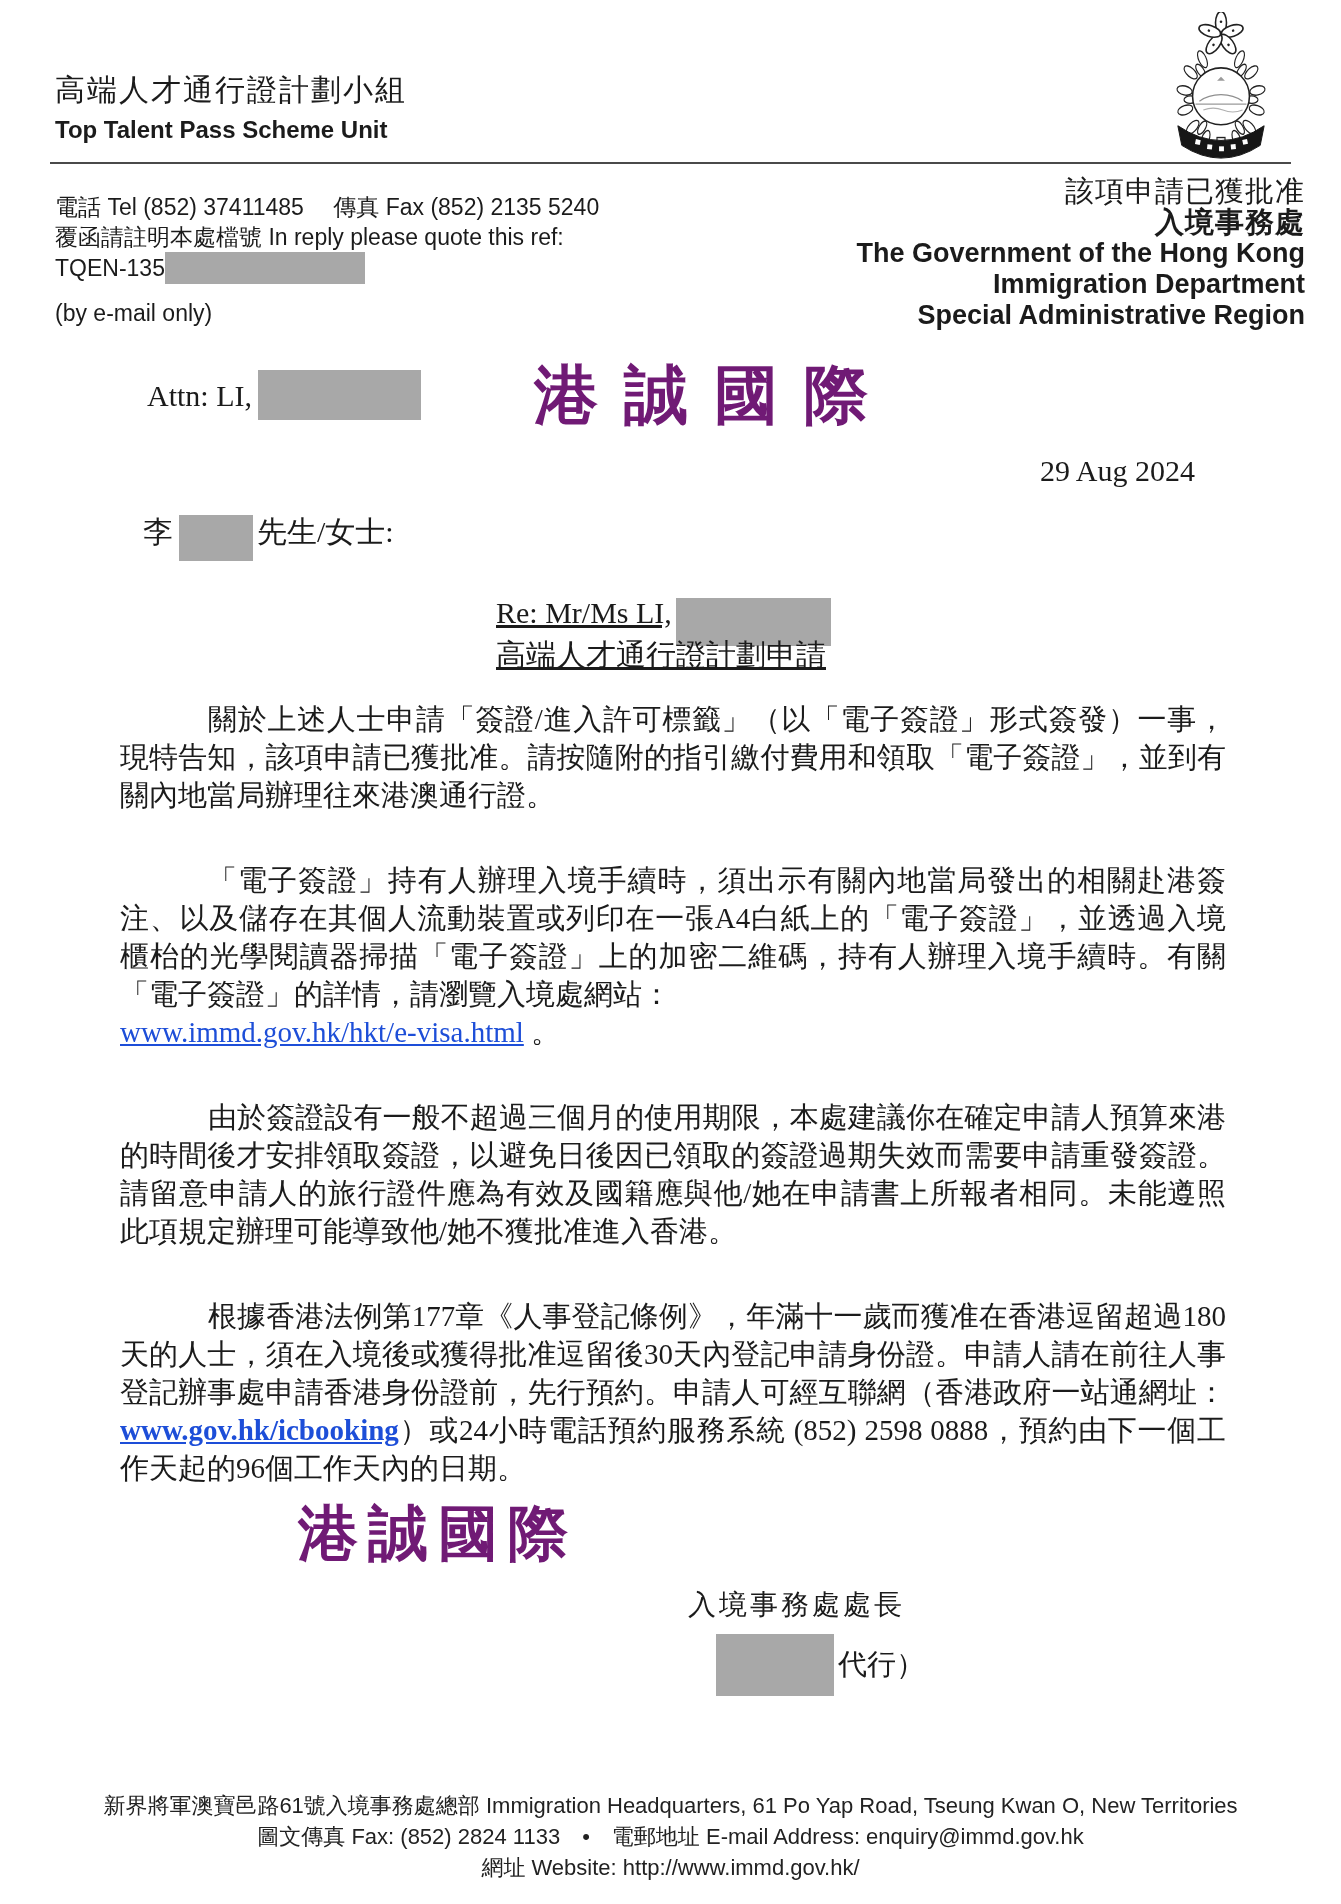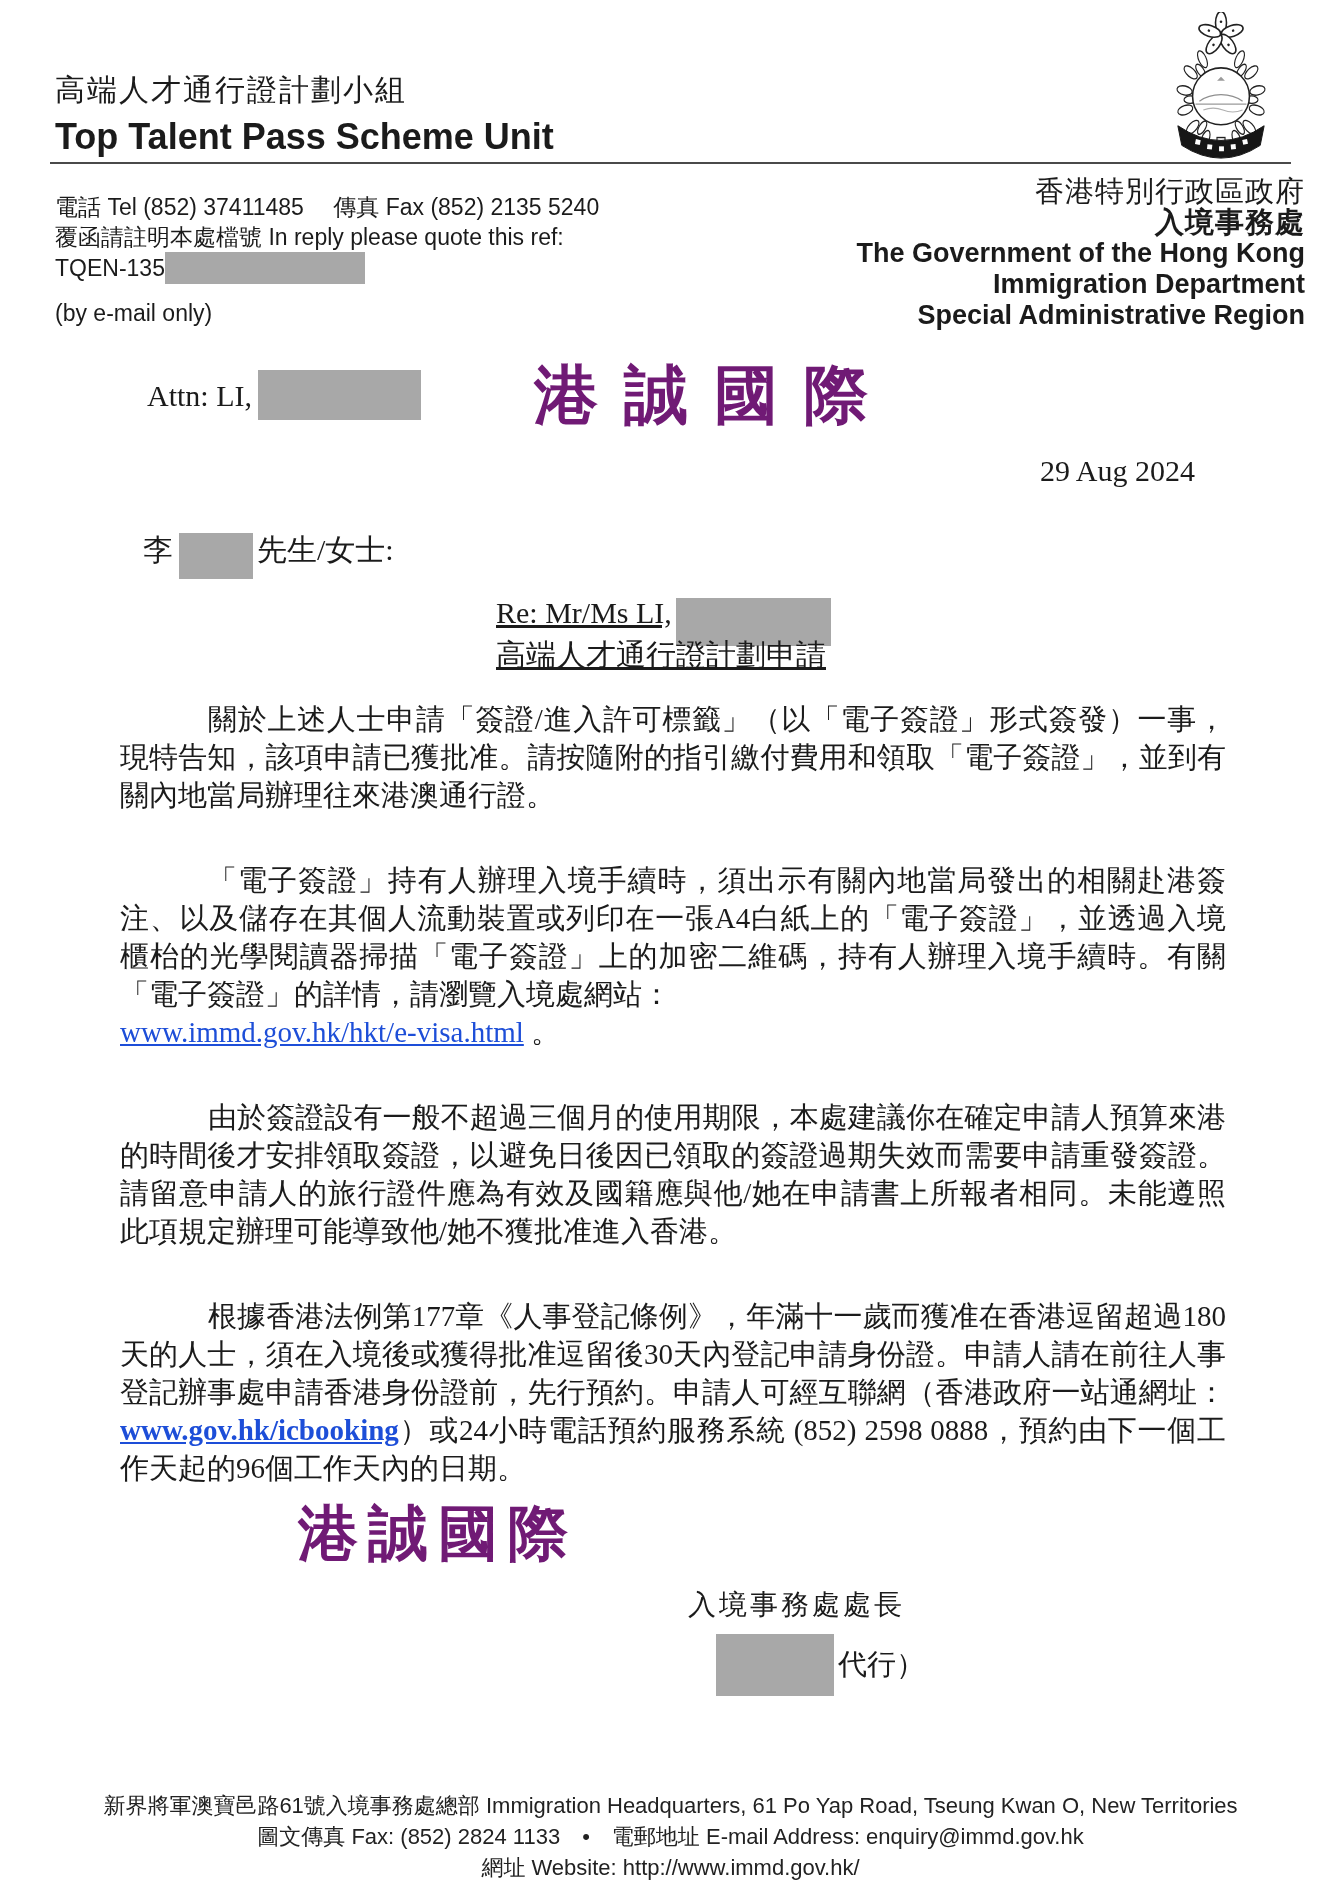--- a/index.html
+++ b/index.html
@@ -11,21 +11,21 @@
     color:#1b1b1b;
     font-family:"Liberation Serif","DejaVu Serif",serif;
     overflow:hidden;
   }
   .sans{font-family:"Liberation Sans","DejaVu Sans",sans-serif;}
   .abs{position:absolute;}
 
   
   .unit-block{left:55px;top:70px;}
   .unit-zh{font-size:30px;letter-spacing:2px;font-weight:500;}
-  .unit-en{font-size:36px;font-weight:bold;margin-top:5px;}
+  .unit-en{font-size:24px;font-weight:bold;margin-top:5px;}
   .rule{left:50px;right:50px;top:162px;border-top:2px solid #4a4a4a;height:0;}
   .contact{left:55px;top:192px;font-size:23px;line-height:30px;}
   .dept{right:36px;top:176px;text-align:right;line-height:31px;}
   .dept-zh1{font-size:29px;letter-spacing:1px;}
   .dept-zh2{font-size:29px;font-weight:bold;letter-spacing:1px;}
   .dept-en{font-size:27px;font-weight:bold;font-family:"Liberation Sans","DejaVu Sans",sans-serif;}
   .byemail{left:55px;top:300px;font-size:23px;}
 
   
   .crest{right:58px;top:12px;width:124px;height:152px;}
@@ -33,21 +33,21 @@
   
   .redact{display:inline-block;background:#a8a8a8;vertical-align:middle;}
   .redact-ref{width:200px;height:32px;margin-bottom:4px;}
   .redact-attn{width:163px;height:50px;margin-left:6px;margin-top:-8px;}
   .redact-name{width:74px;height:46px;margin:0 4px -6px 6px;}
   .redact-subject{width:155px;height:48px;margin-left:4px;margin-bottom:-12px;}
   .redact-sig{width:118px;height:62px;margin-right:4px;}
 
   .attn{left:147px;top:378px;font-size:30px;}
   .date{right:146px;top:454px;font-size:30px;}
-  .salutation{left:143px;top:530px;font-size:30px;}
+  .salutation{left:143px;top:512px;font-size:30px;}
 
   .watermark{color:#701a75;font-weight:bold;font-family:"Liberation Sans","DejaVu Sans",sans-serif;white-space:nowrap;}
   .wm1{left:534px;top:352px;font-size:64px;letter-spacing:26px;}
   .wm2{left:298px;top:1494px;font-size:60px;letter-spacing:10px;}
 
   .subject{left:496px;top:592px;font-size:30px;line-height:42px;}
   .subject .ul{text-decoration:underline;}
 
   .body-text{left:120px;top:700px;width:1106px;font-size:29px;line-height:38px;text-align:justify;}
   .body-text p{margin:0 0 47px 0;text-indent:88px;}
@@ -174,21 +174,21 @@
 
   <div class="abs rule"></div>
 
   <div class="abs contact sans">
     <div>電話 Tel (852) 37411485　 傳真 Fax (852) 2135 5240</div>
     <div>覆函請註明本處檔號 In reply please quote this ref:</div>
     <div><span>TQEN-135</span><span class="redact redact-ref"></span></div>
   </div>
 
   <div class="abs dept">
-    <div class="dept-zh1">香港特別行政區政府</div>
+    <div class="dept-zh1">該項申請已獲批准</div>
     <div class="dept-zh2">入境事務處</div>
     <div class="dept-en">The Government of the Hong Kong</div>
     <div class="dept-en">Immigration Department</div>
     <div class="dept-en">Special Administrative Region</div>
   </div>
 
   <div class="abs byemail sans">(by e-mail only)</div>
 
   <div class="abs attn">
     <span>Attn: LI,</span><span class="redact redact-attn"></span>

